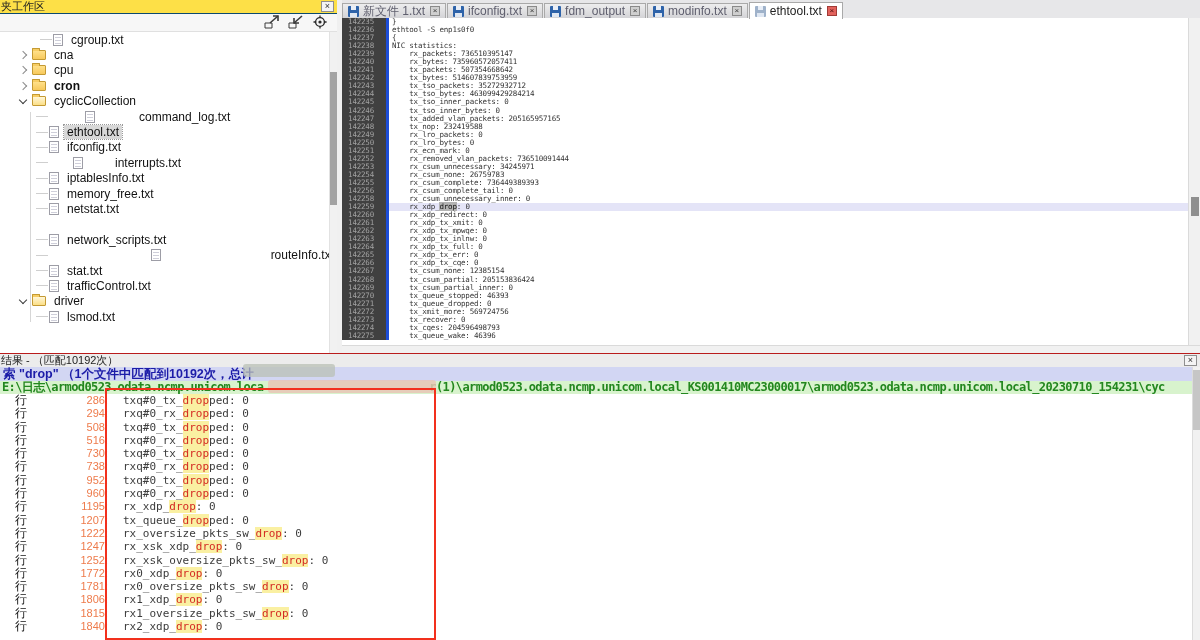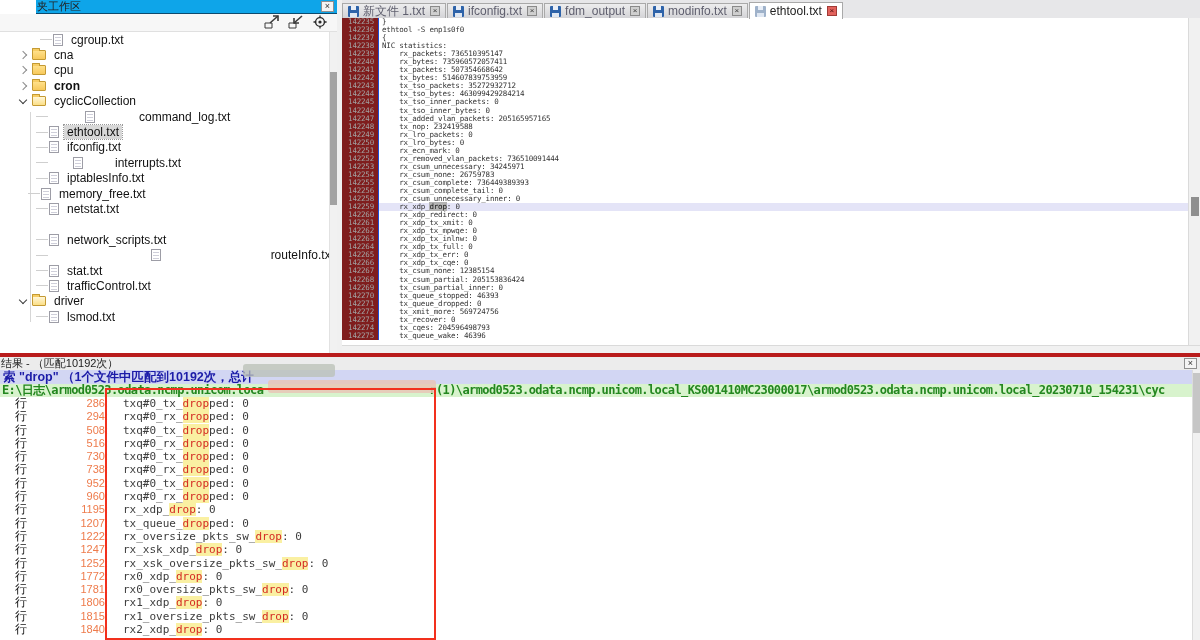--- a/index.html
+++ b/index.html
@@ -1,20 +1,20 @@
 <!DOCTYPE html>
 <html><head>
 <meta charset="utf-8">
 <style>
   html,body{margin:0;padding:0;}
   body{width:1200px;height:640px;position:relative;overflow:hidden;
        font-family:"Liberation Sans",sans-serif;background:#ffffff;}
   
   #workspace-panel{position:absolute;left:0;top:0;width:337px;height:353px;background:#fff;border-right:1px solid #b9b9b9;}
-  .panel-titlebar{position:absolute;left:0;top:0;right:0;height:13px;background:#0ea5e9;border-bottom:1px solid #0c4a6e;font-size:11px;color:#222;line-height:13px;margin-left:36px;}
+  .panel-titlebar{position:absolute;left:0;top:0;right:0;height:13px;background:#fde047;border-bottom:1px solid #0c4a6e;font-size:11px;color:#222;line-height:13px;}
   .panel-titlebar .t{position:absolute;left:1px;top:0;white-space:nowrap;}
   .mini-close{position:absolute;right:3px;top:1px;width:13px;height:11px;background:#f4f4f4;border:1px solid #8f8f8f;font-size:9px;line-height:9px;text-align:center;color:#333;box-sizing:border-box;cursor:default;}
   .panel-toolbar{position:absolute;left:0;top:14px;right:0;height:17px;background:#f7f7f7;border-bottom:1px solid #e0e0e0;}
   .tb-ic{position:absolute;top:1px;width:17px;height:14px;}
   #tree{position:absolute;left:0;top:32px;right:0;bottom:0;overflow:hidden;background:#fff;}
   .trow{position:relative;height:15.4px;display:flex;align-items:center;font-size:12px;color:#111;white-space:nowrap;}
   .trow.sel .lbl{background:#d8d8d8;outline:1px dotted #9a9a9a;}
   .trow .lbl{padding:0 3px;line-height:14px;}
   .ar{width:5px;height:5px;border-right:1.6px solid #8b8b8b;border-bottom:1.6px solid #8b8b8b;display:inline-block;margin:0 6px 0 0;}
   .ar.col{transform:rotate(-45deg);}
@@ -36,30 +36,30 @@
   .tab{display:inline-flex;align-items:center;height:15px;margin-top:2px;margin-right:1px;padding:0 5px;border:1px solid #a9a9a9;border-bottom:none;background:linear-gradient(#ededee,#d2d2d5);font-size:12px;color:#5f5f6e;position:relative;top:0;cursor:default;}
   .tab.active{background:#fff;color:#222;height:16px;z-index:2;}
   .floppy{width:11px;height:11px;background:#2e63a9;border-radius:1px;position:relative;margin-right:4px;display:inline-block;}
   .floppy:before{content:"";position:absolute;left:3px;top:0;width:5px;height:4px;background:#e8eef7;}
   .floppy:after{content:"";position:absolute;left:2px;bottom:0;width:7px;height:4px;background:#dfe7f2;}
   .tab.active .floppy{background:#9fb2ca;}
   .tclose{width:10px;height:10px;margin-left:5px;background:#cfcfcf;border:1px solid #8a8a8a;font-size:8px;line-height:8px;text-align:center;color:#3a3a3a;box-sizing:border-box;}
   .tab.active .tclose{background:#e2625c;border-color:#a13a36;color:#4d0d0d;}
   #editor-body{position:absolute;left:5px;right:12px;top:18px;height:327px;background:#fff;overflow:hidden;}
   .eline{display:flex;height:8.05px;line-height:8.05px;font-family:"DejaVu Sans Mono",monospace;font-size:7.5px;letter-spacing:-0.2px;}
-  .eline .num{flex:0 0 32px;background:#7f1d1d;color:#a2a2a2;text-align:right;padding-right:4px;border-right:1px solid #1d4ed8;}
+  .eline .num{flex:0 0 32px;background:#404040;color:#a2a2a2;text-align:right;padding-right:12px;border-right:3px solid #1d4ed8;}
   .eline .code{flex:1;white-space:pre;color:#333;padding-left:3px;}
   .eline .code.cur{background:#e4e4f7;}
   .eline .wsel{background:#b3b3b3;color:#111;}
   #edit-vscroll{position:absolute;right:0;top:18px;width:12px;height:327px;background:#f1f1f1;border-left:1px solid #dadada;box-sizing:border-box;}
   #edit-vthumb{position:absolute;left:2px;top:179px;width:8px;height:19px;background:#8f8f8f;}
   #edit-hscroll{position:absolute;left:5px;right:0;top:345px;height:8px;background:#f1f1f1;border-top:1px solid #dadada;box-sizing:border-box;}
   #edit-blur{position:absolute;left:221px;top:311px;width:64px;height:22px;background:rgba(255,255,255,0.82);}
   
-  #results-panel{position:absolute;left:0;top:353px;width:1200px;height:287px;background:#fff;border-top:4px solid #b91c1c;box-sizing:border-box;}
+  #results-panel{position:absolute;left:0;top:353px;width:1200px;height:287px;background:#fff;border-top:1px solid #b91c1c;box-sizing:border-box;}
   #res-titlebar{position:absolute;left:0;top:0;right:0;height:13px;background:#ececec;border-bottom:1px solid #d8d8d8;font-size:11px;line-height:13px;color:#222;}
   #res-titlebar .t{position:absolute;left:1px;top:0;white-space:nowrap;}
   #res-summary{position:absolute;left:0;top:13px;right:8px;height:14px;background:#d2d6f3;font-size:12.5px;font-weight:bold;color:#1c1ca8;line-height:14px;white-space:nowrap;overflow:hidden;padding-left:3px;}
   #res-path{position:absolute;left:0;top:27px;right:8px;height:13px;background:#d8f3cd;font-family:"DejaVu Sans Mono",monospace;font-size:12px;font-weight:bold;color:#23871f;line-height:13px;white-space:nowrap;overflow:hidden;padding-left:2px;letter-spacing:-0.6px;}
   #res-rows{position:absolute;left:0;top:40px;right:8px;bottom:0;overflow:hidden;}
   .rr{position:relative;height:13.3px;font-size:11px;line-height:13.3px;white-space:nowrap;}
   .rr .h{position:absolute;left:15px;color:#111;font-size:12px;}
   .rr .n{position:absolute;left:44px;width:64px;text-align:right;font-family:Liberation Sans, sans-serif;color:#ee7b4b;}
   .rr .c{position:absolute;left:123px;font-family:"DejaVu Sans Mono",monospace;color:#3c3c3c;}
   .rr .m{background:#faf0a2;color:#d42a22;}
@@ -147,21 +147,21 @@
       <div class="trow" style="padding-left: 36px; gap: 24px;">
         <span class="stub"></span>
         <span class="fico"></span>
         <span class="lbl">interrupts.txt</span>
       </div>
       <div class="trow" style="padding-left: 36px;">
         <span class="stub"></span>
         <span class="fico"></span>
         <span class="lbl">iptablesInfo.txt</span>
       </div>
-      <div class="trow" style="padding-left: 28px;">
+      <div class="trow" style="padding-left: 36px;">
         <span class="stub"></span>
         <span class="fico"></span>
         <span class="lbl">memory_free.txt</span>
       </div>
       <div class="trow" style="padding-left: 36px;">
         <span class="stub"></span>
         <span class="fico"></span>
         <span class="lbl">netstat.txt</span>
       </div>
       <div class="trow"></div>

